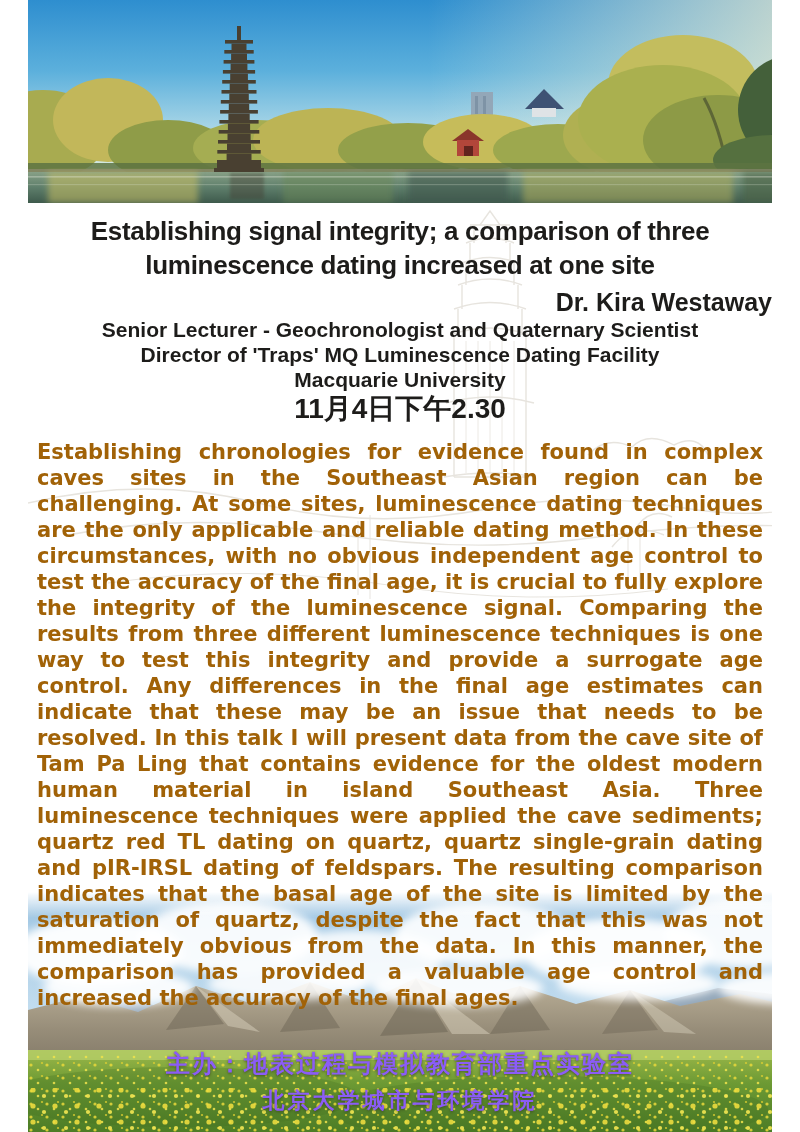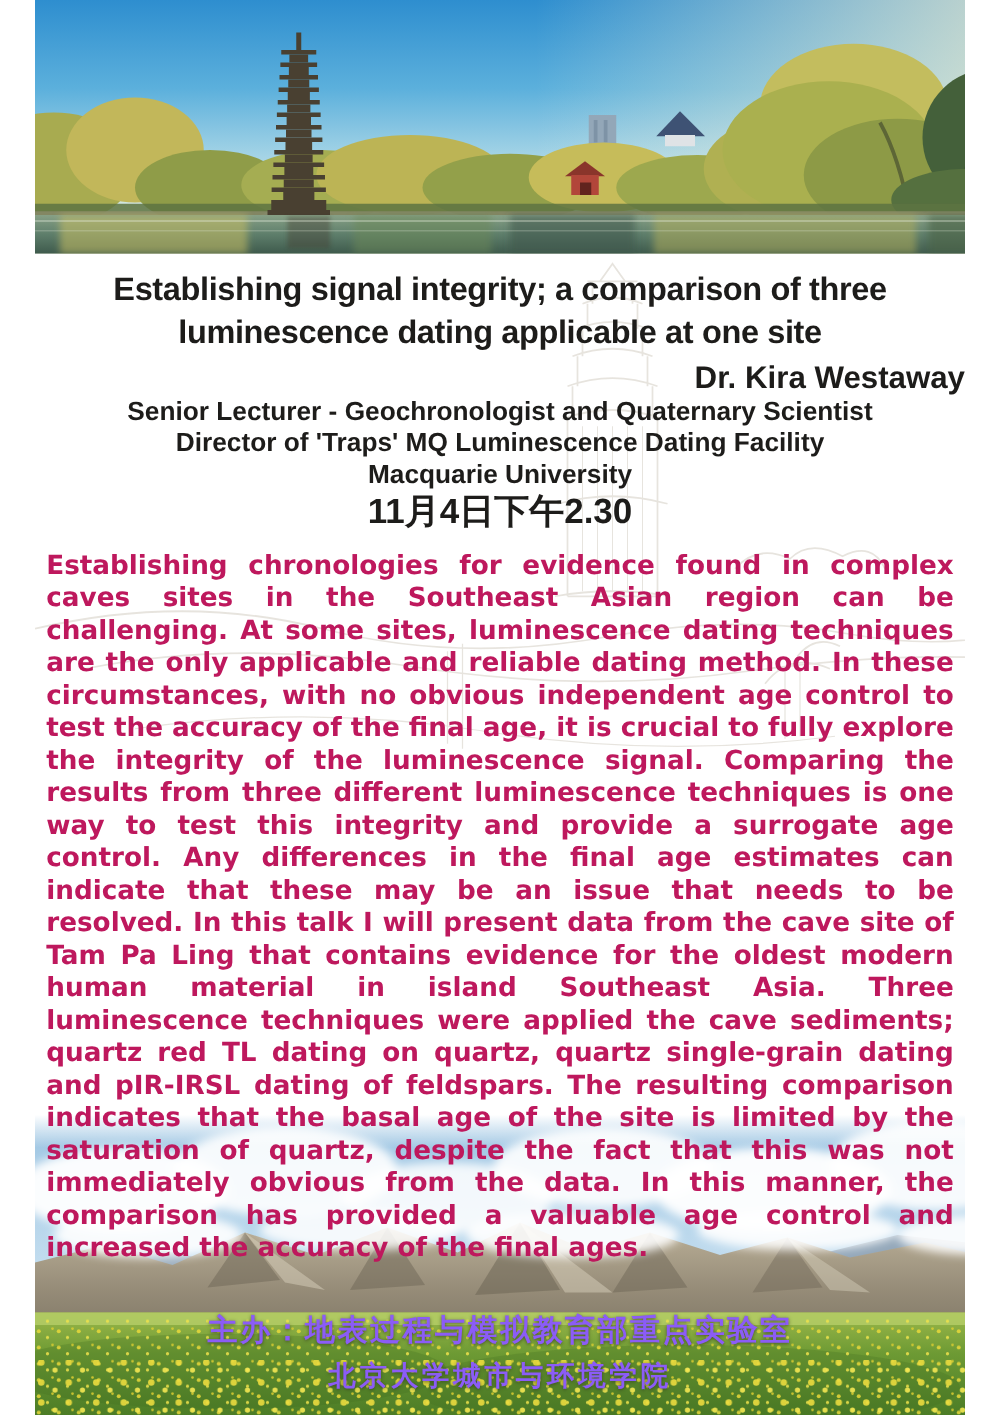--- a/index.html
+++ b/index.html
@@ -12,21 +12,21 @@
   .watermark{position:absolute;top:203px;left:0;width:800px;height:560px;z-index:1;display:block;opacity:.7;pointer-events:none;}
   .bottom-banner{position:absolute;bottom:0;left:0;width:800px;height:240px;z-index:0;display:block;}
   .content{position:absolute;top:203px;left:0;right:0;z-index:2;text-align:center;}
   .title{margin:11px 14px 2px;font-size:26px;line-height:34px;font-weight:bold;letter-spacing:-0.3px;color:#1d1c1a;}
   .title .tline{display:block;}
   .speaker-name{margin-top:5px;font-size:25px;line-height:30px;font-weight:bold;text-align:right;}
   .speaker-role{font-size:21px;line-height:25px;font-weight:bold;}
   .event{font-size:28px;line-height:34px;font-weight:bold;}
   .abstract{
     margin:13px 9px 0;font-family:"DejaVu Sans",sans-serif;font-weight:bold;
-    font-size:21px;line-height:26px;text-align:justify;color:#be185d;
+    font-size:21px;line-height:26px;text-align:justify;color:#a16207;
   }
   .footer{position:absolute;top:1048px;left:0;right:0;z-index:3;text-align:center;color:#8b5cf6;
     font-family:"Liberation Serif",serif;font-weight:bold;}
   .footer .fline1{font-size:24px;letter-spacing:2px;text-shadow:0 1px 3px rgba(50,60,30,.75);}
   .footer .fline2{font-size:22px;margin-top:6px;letter-spacing:3px;text-shadow:0 1px 3px rgba(50,60,30,.75);}
 </style>
 </head>
 <body>
 
 <div class="poster">
@@ -153,21 +153,21 @@
       <path d="M560,252 q18,-20 44,-8 q16,-16 42,-2 q24,-12 34,10"></path>
       <path d="M610,322 q14,-18 34,-8 m-60,30 q20,-26 52,-12"></path>
       <path d="M330,318 V392 M342,312 V396 M600,330 V388 M612,334 V386" stroke-width="1"></path>
       <path d="M80,380 Q220,360 360,382 T640,386" stroke-width="1"></path>
     </g>
   </svg>
 
   <div class="content">
     <h1 class="title">
       <span class="tline">Establishing signal integrity; a comparison of three</span>
-      <span class="tline">luminescence dating applicable at one site</span>
+      <span class="tline">luminescence dating increased at one site</span>
     </h1>
     <div class="speaker-name">Dr. Kira Westaway</div>
     <div class="speaker-role">Senior Lecturer - Geochronologist and Quaternary Scientist</div>
     <div class="speaker-role">Director of 'Traps' MQ Luminescence Dating Facility</div>
     <div class="speaker-role">Macquarie University</div>
     <div class="event">
       <div>11月4日下午2.30</div>
     </div>
     <p class="abstract">Establishing chronologies for evidence found in complex caves sites in the Southeast Asian region can be challenging. At some sites, luminescence dating techniques are the only applicable and reliable dating method. In these circumstances, with no obvious independent age control to test the accuracy of the final age, it is crucial to fully explore the integrity of the luminescence signal. Comparing the results from three different luminescence techniques is one way to test this integrity and provide a surrogate age control. Any differences in the final age estimates can indicate that these may be an issue that needs to be resolved. In this talk I will present data from the cave site of Tam Pa Ling that contains evidence for the oldest modern human material in island Southeast Asia. Three luminescence techniques were applied the cave sediments; quartz red TL dating on quartz, quartz single-grain dating and pIR-IRSL dating of feldspars. The resulting comparison indicates that the basal age of the site is limited by the saturation of quartz, despite the fact that this was not immediately obvious from the data. In this manner, the comparison has provided a valuable age control and increased the accuracy of the final ages.</p>
   </div>

